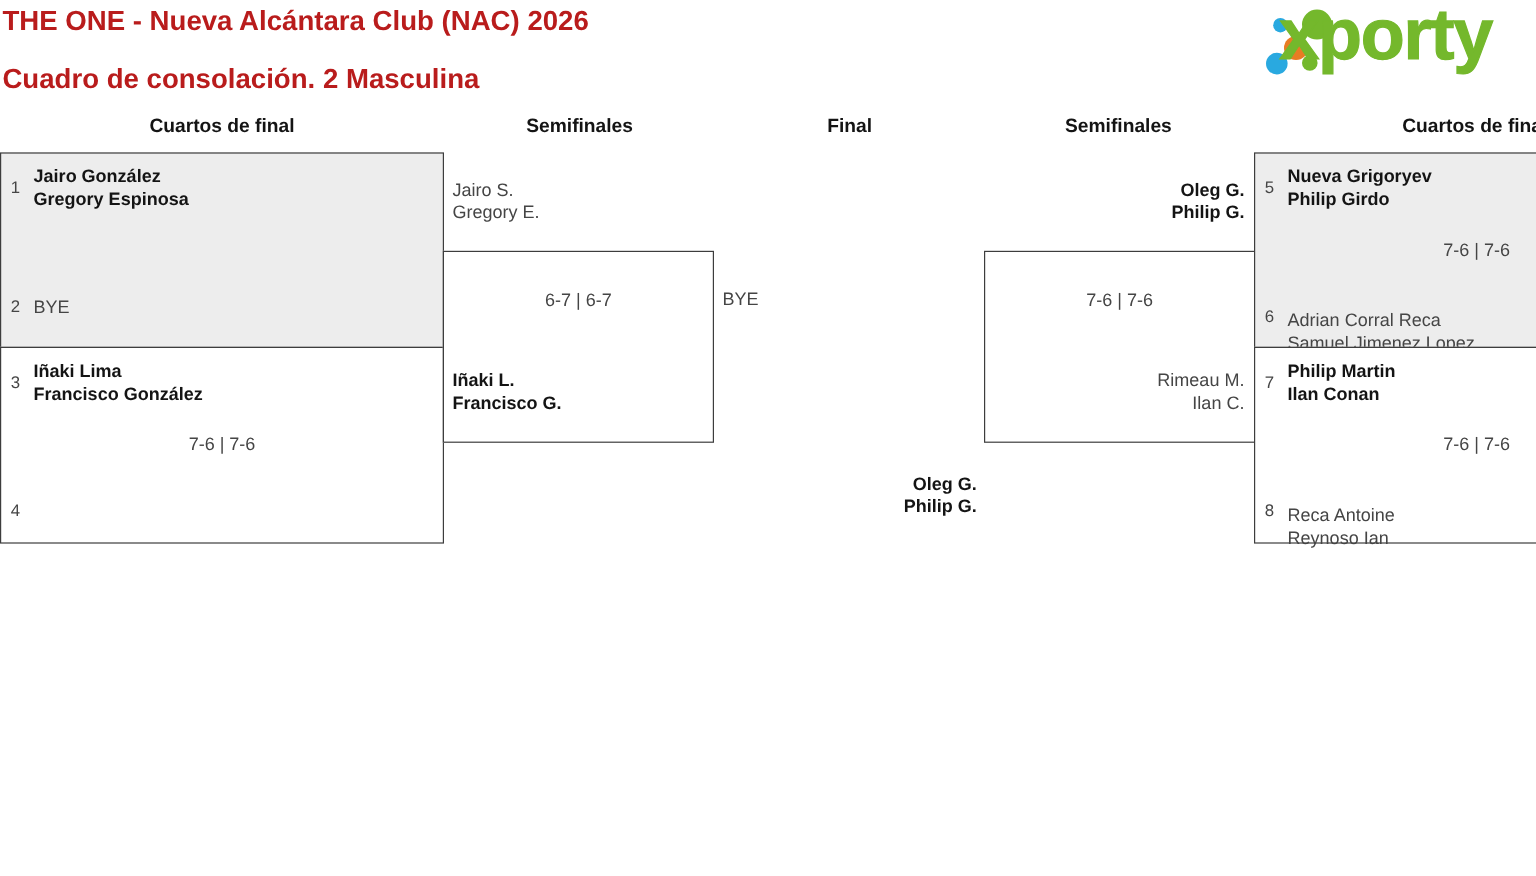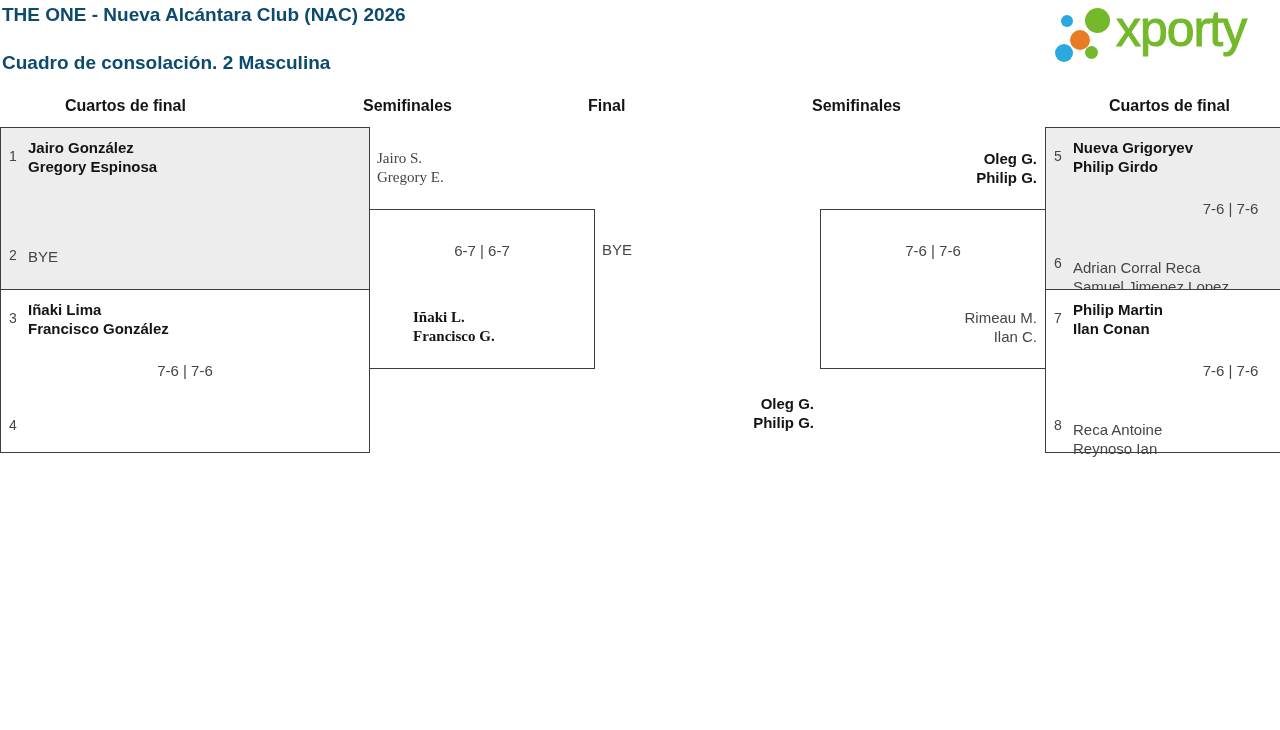--- a/index.html
+++ b/index.html
@@ -3,55 +3,55 @@
 <meta charset="utf-8">
 <style>
   html,body { margin:0; padding:0; background:#fff; }
   .page {
     position:relative; width:1280px; height:730px; overflow:hidden;
     background:#fff; font-family:"Liberation Sans","DejaVu Sans",sans-serif;
     color:#141414;
   }
 
   
-  .title-line { position:absolute; left:2px; font-size:19px; font-weight:700; color:#0c4a6e; white-space:nowrap; }
+  .title-line { position:absolute; left:2px; font-size:23px; font-weight:700; color:#b91c1c; white-space:nowrap; }
   .title-1 { top:4px; }
   .title-2 { top:37px;margin-top:15px; }
 
   
   .dot { position:absolute; border-radius:50%; }
   .wordmark {
-    position:absolute; left:1116px; top:0; font-size:50px; line-height:58px;
-    font-weight:400; letter-spacing:-1px; -webkit-text-stroke:1px currentColor;
+    position:absolute; left:1066px; top:0; font-size:60px; line-height:58px;
+    font-weight:700; letter-spacing:-1px; -webkit-text-stroke:1px currentColor;
     white-space:nowrap;
   }
 
   
-  .round { position:absolute; top:97px; width:240px; 
+  .round { position:absolute; top:97px; width:240px; text-align:center;
            font-size:16px; font-weight:700; color:#141414; white-space:nowrap; }
 
   
   .box { position:absolute; border:1px solid #3d3d3d; background:#fff; box-sizing:border-box; }
   .seed { position:absolute; left:8px; width:16px; font-size:14px; color:#454545; }
   .seed.s1 { top:20px; }
   .seed.s2 { top:127px; }
   .seed.s2.single { top:119px; }
   .team { position:absolute; left:27px; font-size:15px; line-height:19px; color:#454545; white-space:nowrap; }
   .team.t1 { top:10px; }
   .team.t2 { top:130px; }
   .team.t2.single { top:119px; }
   .team.winner { font-weight:700; color:#141414; }
   .score { position:absolute; left:0; width:100%; top:72px; text-align:center;
            font-size:15px; color:#454545; }
 
   
   .sf .team.t1 { top:-61px; }
-  .sf .team.t2 { top:98px;margin-left:36px; }
+  .sf .team.t2 { top:98px; }
   .sf .score   { top:32px; }
-  .sf .team.left-al  { left:7px;font-family:Liberation Serif, serif; }
+  .sf .team.left-al  { left:7px; }
   .sf .team.right-al { left:auto; right:8px; text-align:right; }
 
   
   .final-bye { position:absolute; left:602px; top:241px; font-size:15px; color:#454545; }
   .final-winner { position:absolute; left:600px; top:394px; width:214px; text-align:right;
                   font-size:15px; line-height:19px; font-weight:700; color:#141414; }
 </style>
 </head>
 <body>
 

